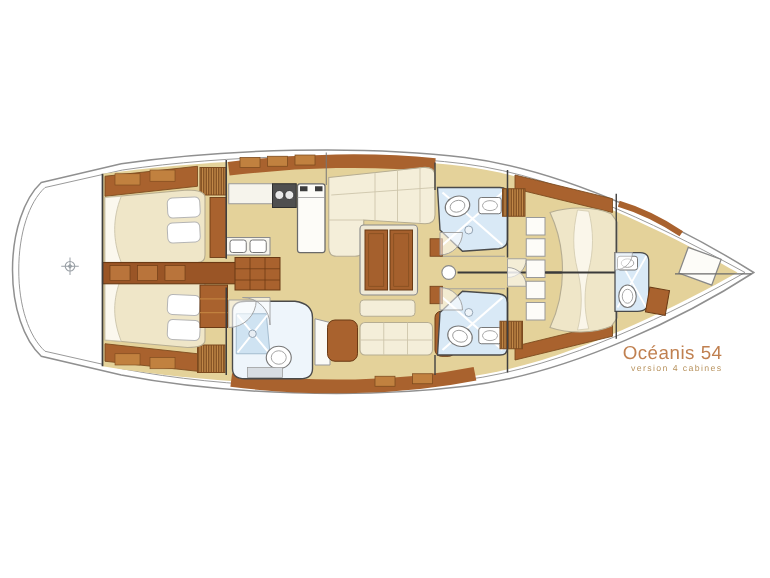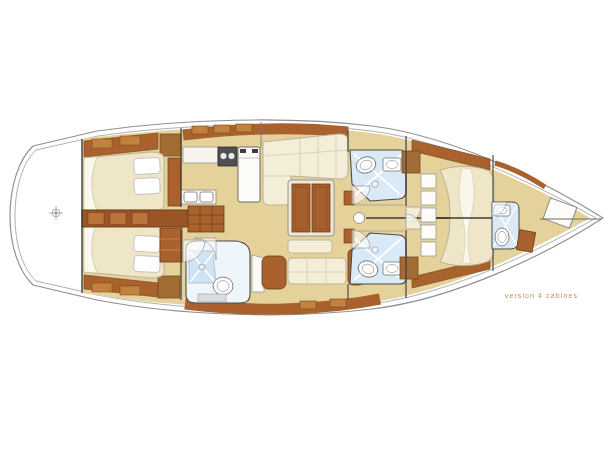--- a/index.html
+++ b/index.html
@@ -228,14 +228,15 @@
   <g>
     <path d="M82 139 V293" stroke="#3f3f3f" stroke-width="1.4"></path>
     <path d="M181 128 V207 M181 230 V300" stroke="#3f3f3f" stroke-width="1.2"></path>
     <path d="M261 122 V148" stroke="#777777" stroke-width="0.8"></path>
     <path d="M348 130 V152 M348 284 V300" stroke="#3f3f3f" stroke-width="1.1"></path>
     <path d="M406 136 V206 M406 230 V298" stroke="#3f3f3f" stroke-width="1.2"></path>
     <path d="M493 155 V202 M493 249 V271" stroke="#3f3f3f" stroke-width="1.1"></path>
   </g>
 </svg>
 
+<div class="plan-title">Océanis 54</div>
 <div class="plan-subtitle">version 4 cabines</div>
 </div>
 
 </body></html>

